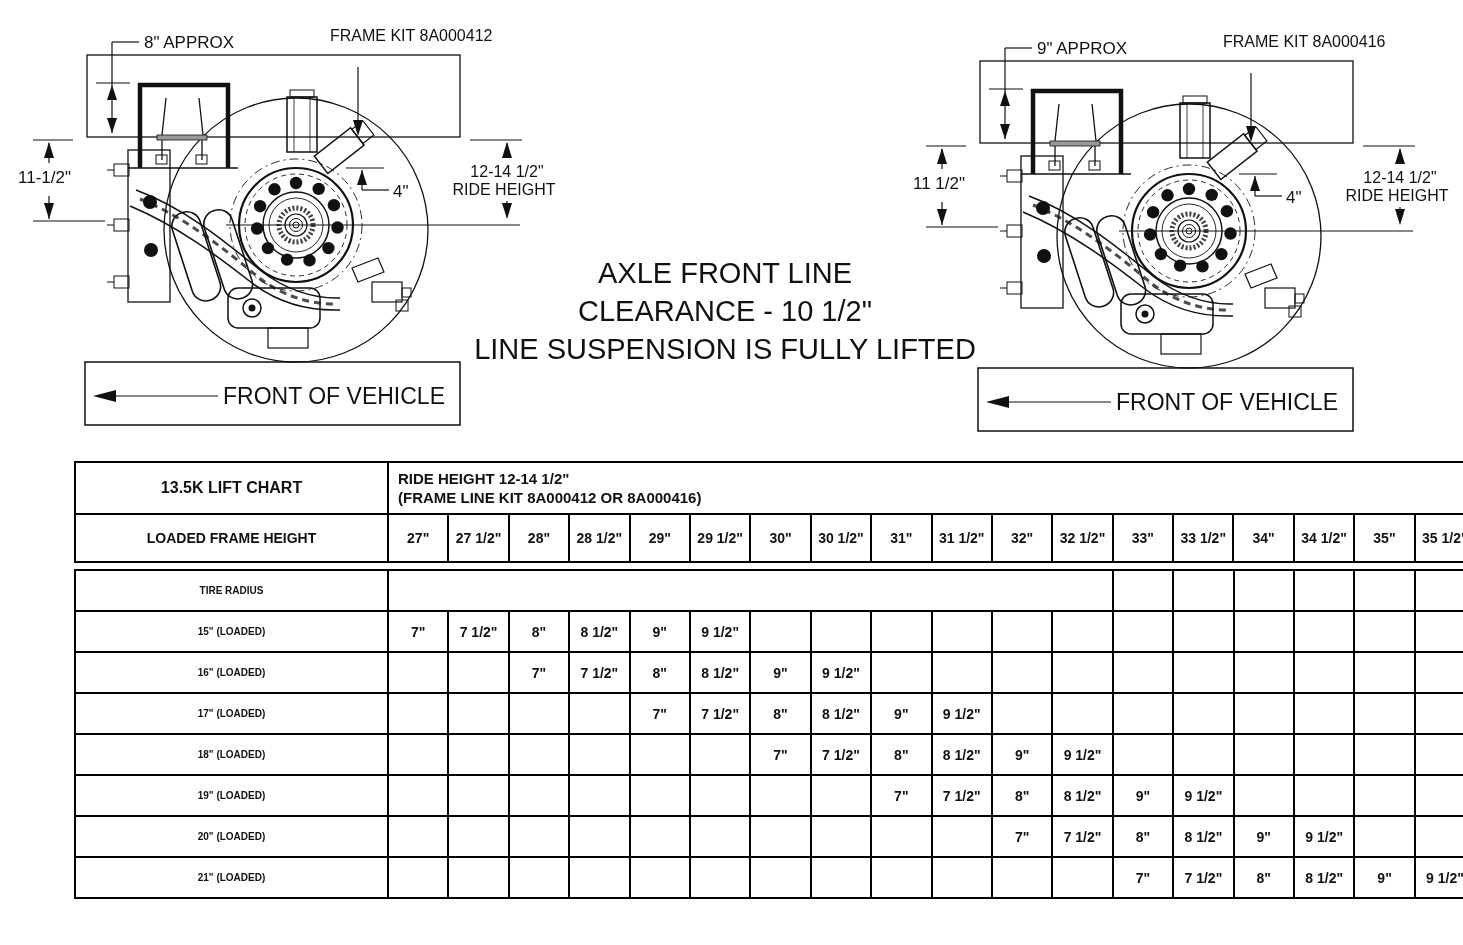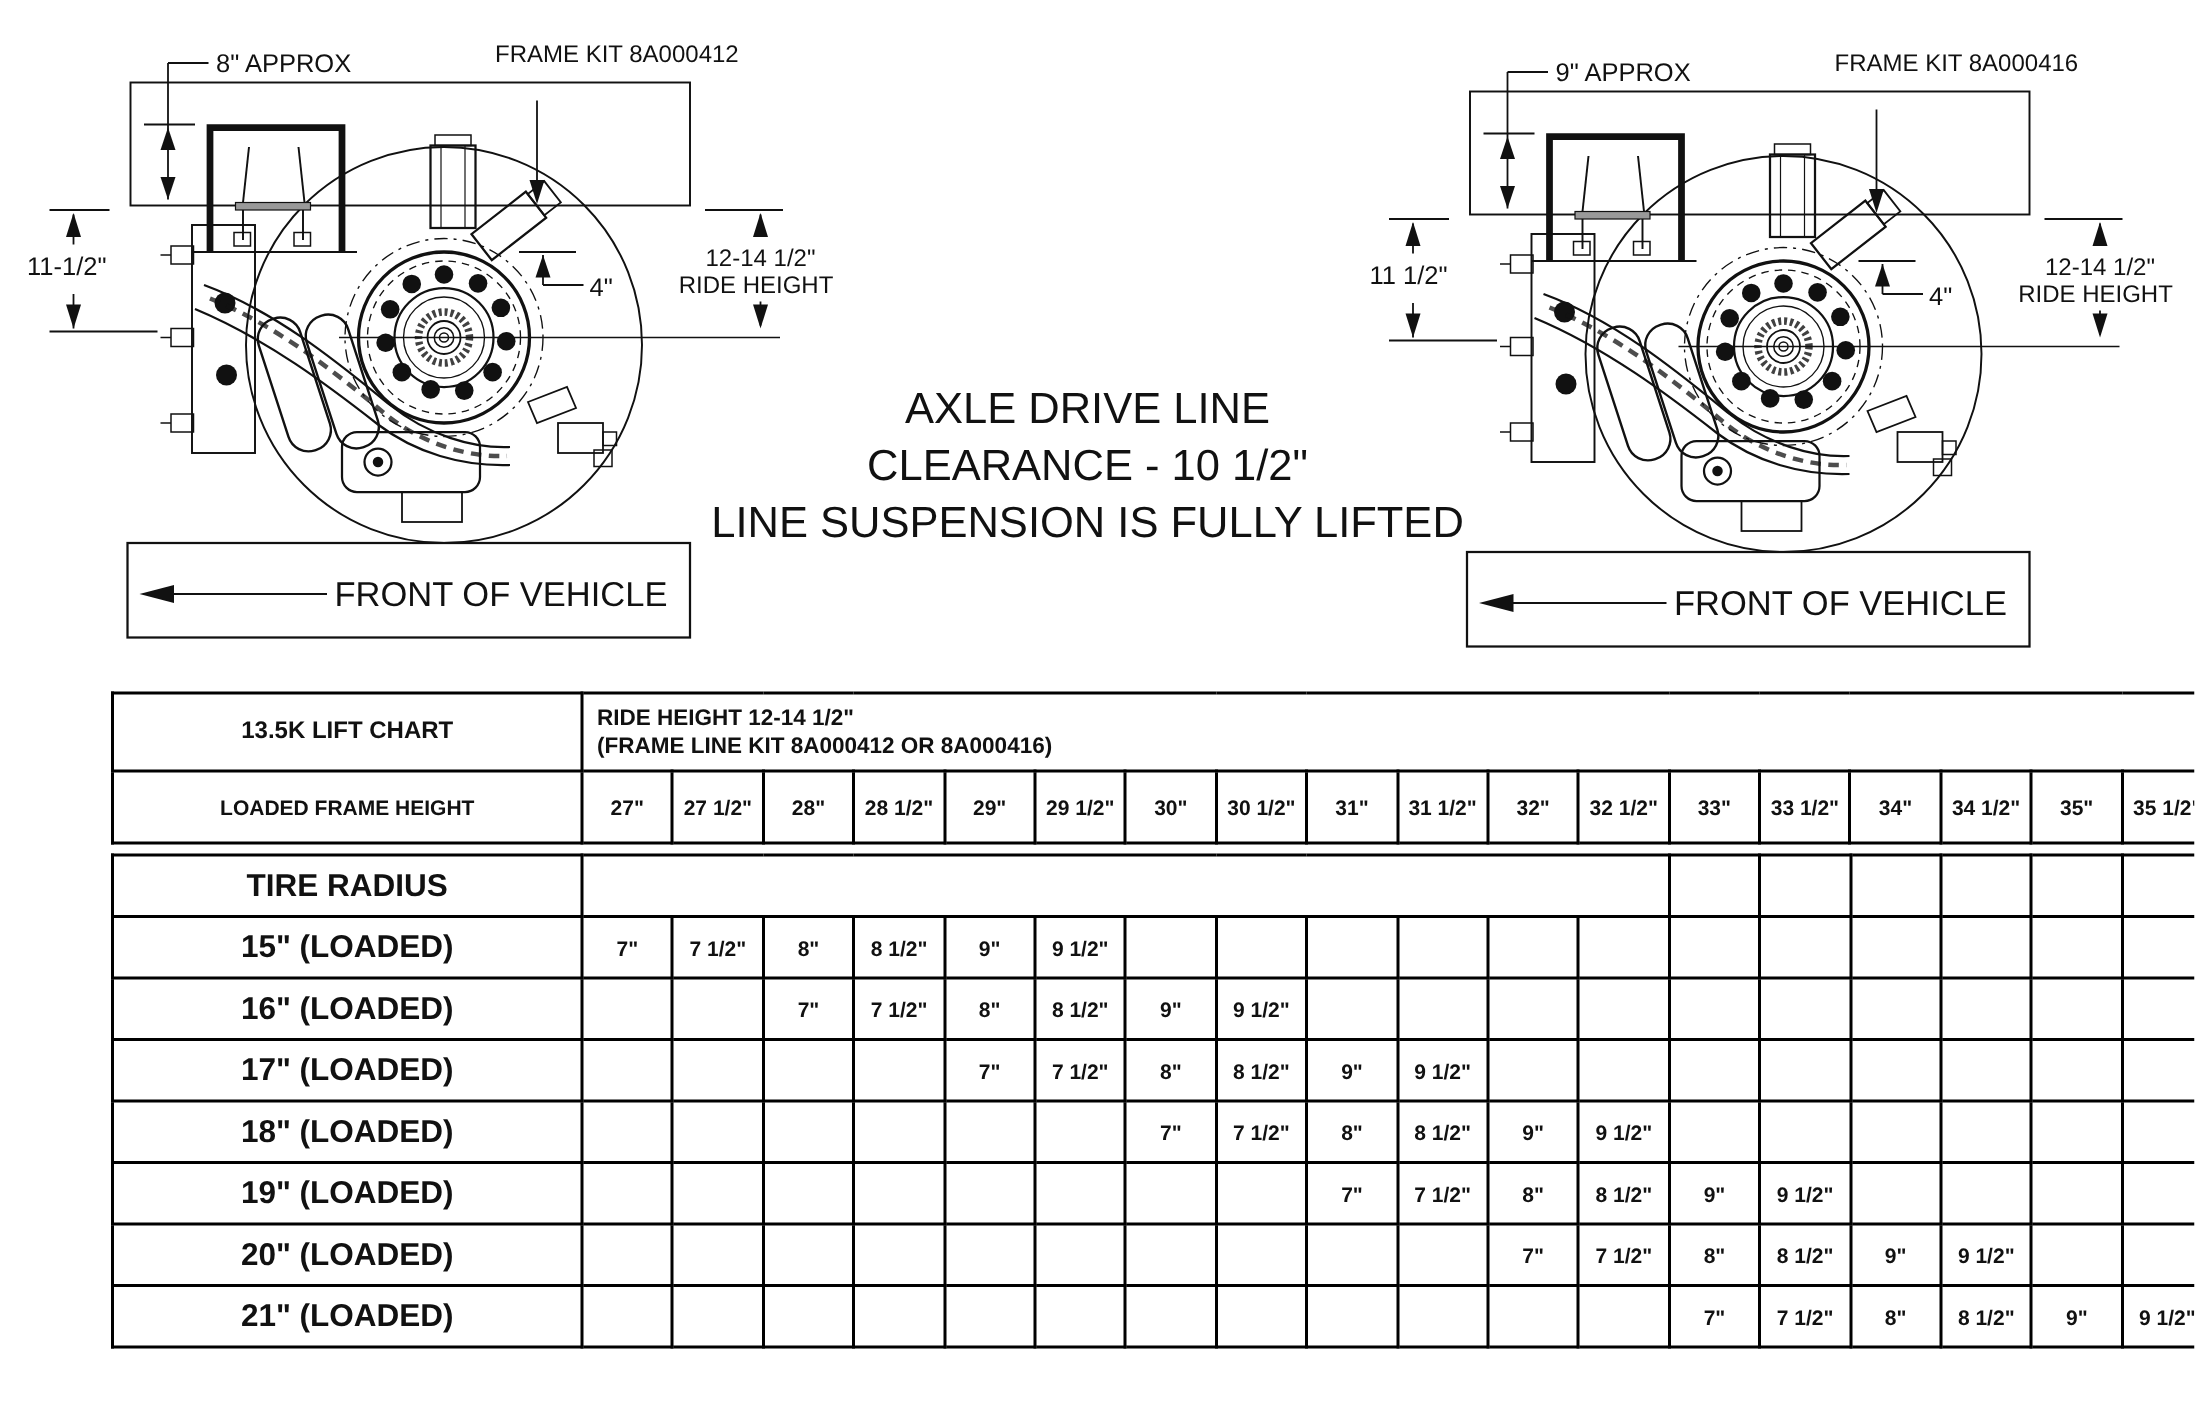--- a/index.html
+++ b/index.html
@@ -16,21 +16,21 @@
   .tablewrap{position:absolute;left:30px;top:461px;width:1400px;margin-left:44px;}
   table{border-collapse:collapse;table-layout:fixed;width:1400px;background:#fff;}
   th,td{border:2px solid #000;padding:0;margin:0;font-weight:bold;text-align:center;
         overflow:hidden;white-space:nowrap;color:#111;}
   #header-table .title-cell{font-size:16px;height:50px;}
   #header-table .note-cell{text-align:left;padding-left:9px;font-size:15px;line-height:19px;}
   #header-table .row2 th{height:46px;font-size:14px;}
   #header-table .row-header{font-size:15px;}
   #body-table{margin-top:6px;}
   #body-table td{height:39px;font-size:14px;}
-  #body-table .row-label{font-size:21px;}
+  #body-table .row-label{font-size:10px;}
 </style>
 </head>
 <body>
 
 <div class="page">
 
   <svg width="0" height="0" style="position:absolute" aria-hidden="true">
     <defs>
       <g id="axle-gfx" stroke="#111" fill="none" stroke-width="1.3">
 
@@ -163,21 +163,21 @@
     <text class="dim-label" x="144" y="48">9" APPROX</text>
     <text class="kit-label" x="330" y="41">FRAME KIT 8A000416</text>
     <text class="dim-label" x="20" y="183">11 1/2"</text>
     <text class="dim-label" x="393" y="197">4"</text>
     <text class="rh-label" x="507" y="177" text-anchor="middle">12-14 1/2"</text>
     <text class="rh-label" x="504" y="195" text-anchor="middle">RIDE HEIGHT</text>
     <text class="front-label" x="334" y="404" text-anchor="middle">FRONT OF VEHICLE</text>
   </svg>
 
   <div class="note">
-    <div>AXLE DRIVE LINE</div>
+    <div>AXLE FRONT LINE</div>
     <div>CLEARANCE - 10 1/2"</div>
     <div>LINE SUSPENSION IS FULLY LIFTED</div>
   </div>
 
   <div class="tablewrap">
     <table id="header-table">
       <colgroup id="cg-head">
           <col style="width: 313px;">
           <col style="width: 60.4px;">
           <col style="width: 60.4px;">

